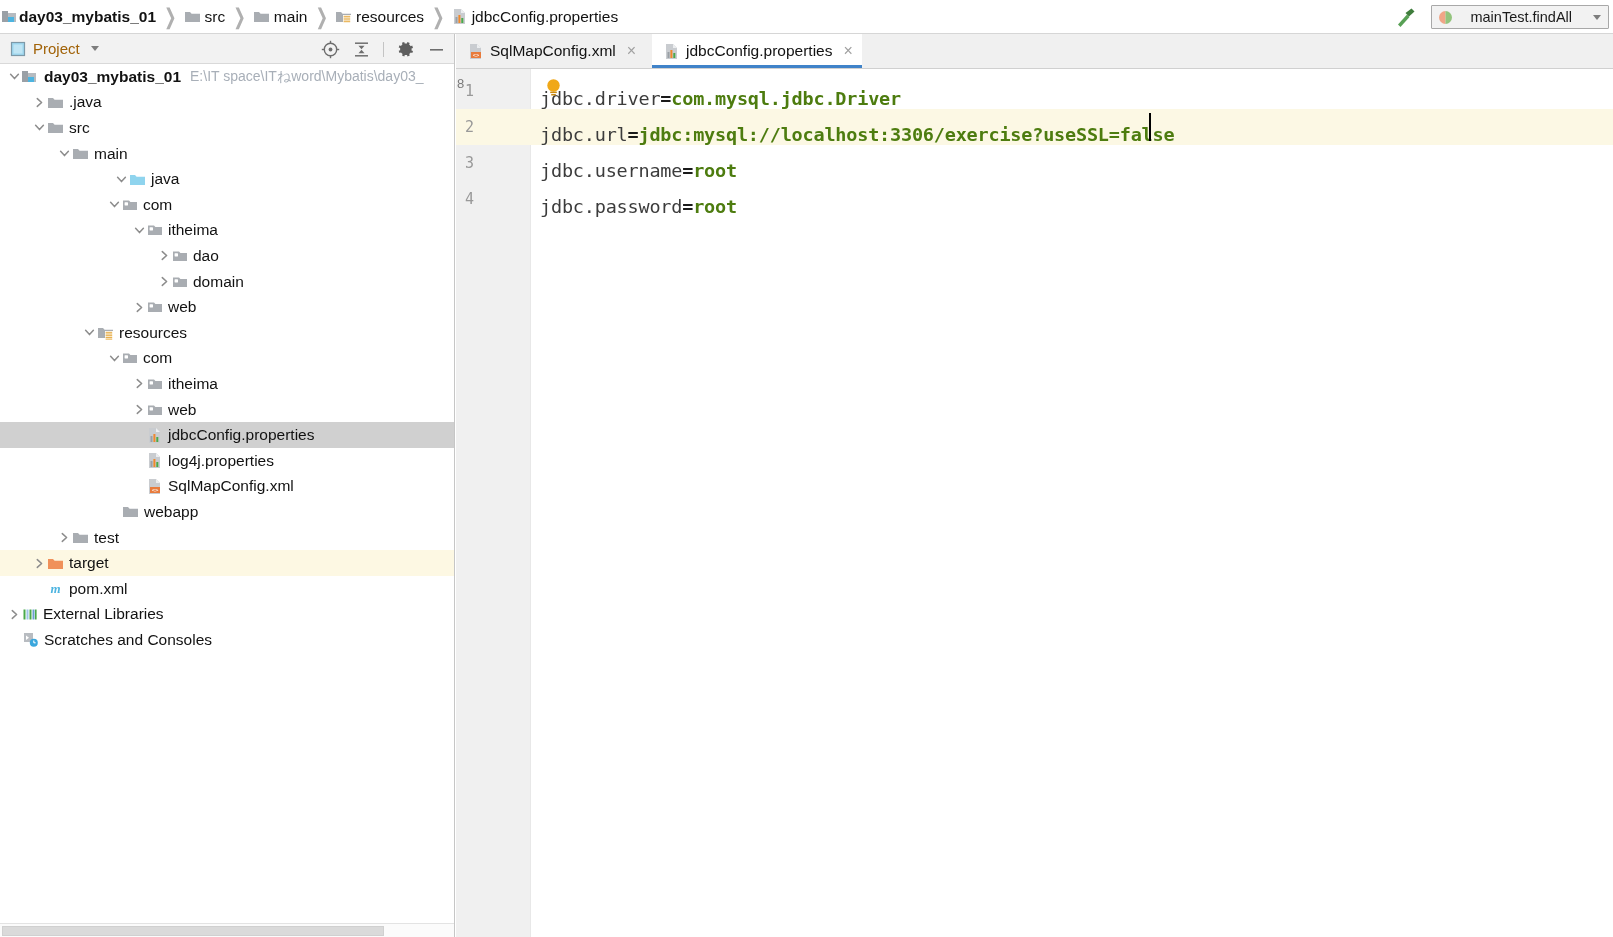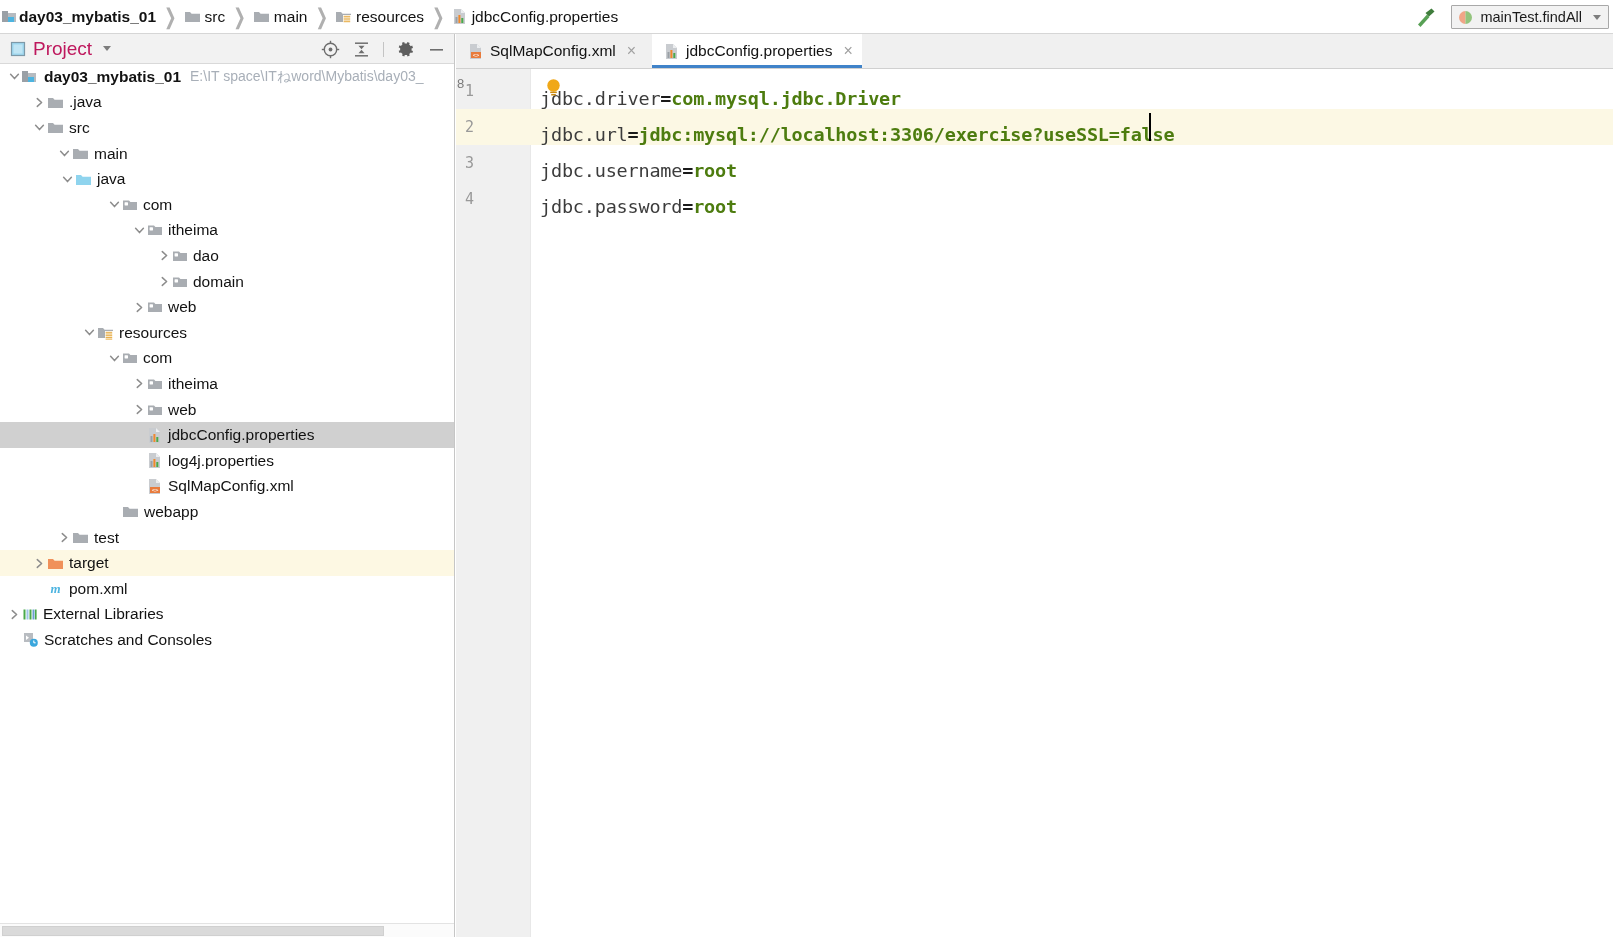--- a/index.html
+++ b/index.html
@@ -58,21 +58,21 @@
     position: absolute;
     right: 4px; top: 0;
     height: 34px;
     display: flex;
     align-items: center;
     gap: 14px;
   }
   #run-config {
     display: flex;
     align-items: center;
-    gap: 7px;
+    gap: 17px;
     height: 24px;
     padding: 0 7px 0 6px;
     border: 1px solid #a8a8a8;
     background: #f2f2f2;
     border-radius: 1px;
     cursor: pointer;
   }
   #run-config-label { font-size: 14.5px; color: #1a1a1a; white-space: nowrap; }
   .chev-dn {
     width: 0; height: 0;
@@ -97,21 +97,21 @@
     width: 454px; height: 30px;
     background: #f2f2f2;
     border-bottom: 1px solid #d9d9d9;
     display: flex;
     align-items: center;
     padding-left: 10px;
   }
   #project-title-group {
     display: flex; align-items: center; gap: 7px; cursor: pointer;
   }
-  #project-title { font-size: 19px; color: #be185d; }
+  #project-title { font-size: 15px; color: #a16207; }
   #project-header-actions {
     position: absolute;
     right: 8px; top: 0; height: 30px;
     display: flex; align-items: center; gap: 12px;
   }
   .hdr-btn { cursor: pointer; display: flex; align-items: center; }
   .hdr-divider { width: 1px; height: 15px; background: #c4c4c4; }
 
   
   #tree {
@@ -449,21 +449,21 @@
             <path d="M1.6 3.3 L5.5 7.6 L9.4 3.3" fill="none" stroke="#8c8c8c" stroke-width="1.5" stroke-linecap="round" stroke-linejoin="round"></path>
           </svg>
         </span>
         <span class="row-icon">
           <svg width="17" height="15" viewBox="0 0 17 15">
             <path d="M1 3 h5 l1.6 1.8 H16 V13 H1 Z" fill="#a9adb2"></path>
           </svg>
         </span>
         <span class="row-label">main</span>
       </div>
-      <div class="row" style="top: 102.4px; position: absolute; left: 0px; right: 0px; padding-left: 59px;">
+      <div class="row" style="top: 102.4px; position: absolute; left: 0px; right: 0px; padding-left: 113px;">
         <span class="twisty">
           <svg width="11" height="11" viewBox="0 0 11 11">
             <path d="M1.6 3.3 L5.5 7.6 L9.4 3.3" fill="none" stroke="#8c8c8c" stroke-width="1.5" stroke-linecap="round" stroke-linejoin="round"></path>
           </svg>
         </span>
         <span class="row-icon">
           <svg width="17" height="15" viewBox="0 0 17 15">
             <path d="M1 3 h5 l1.6 1.8 H16 V13 H1 Z" fill="#8fd4ee"></path>
           </svg>
         </span>

